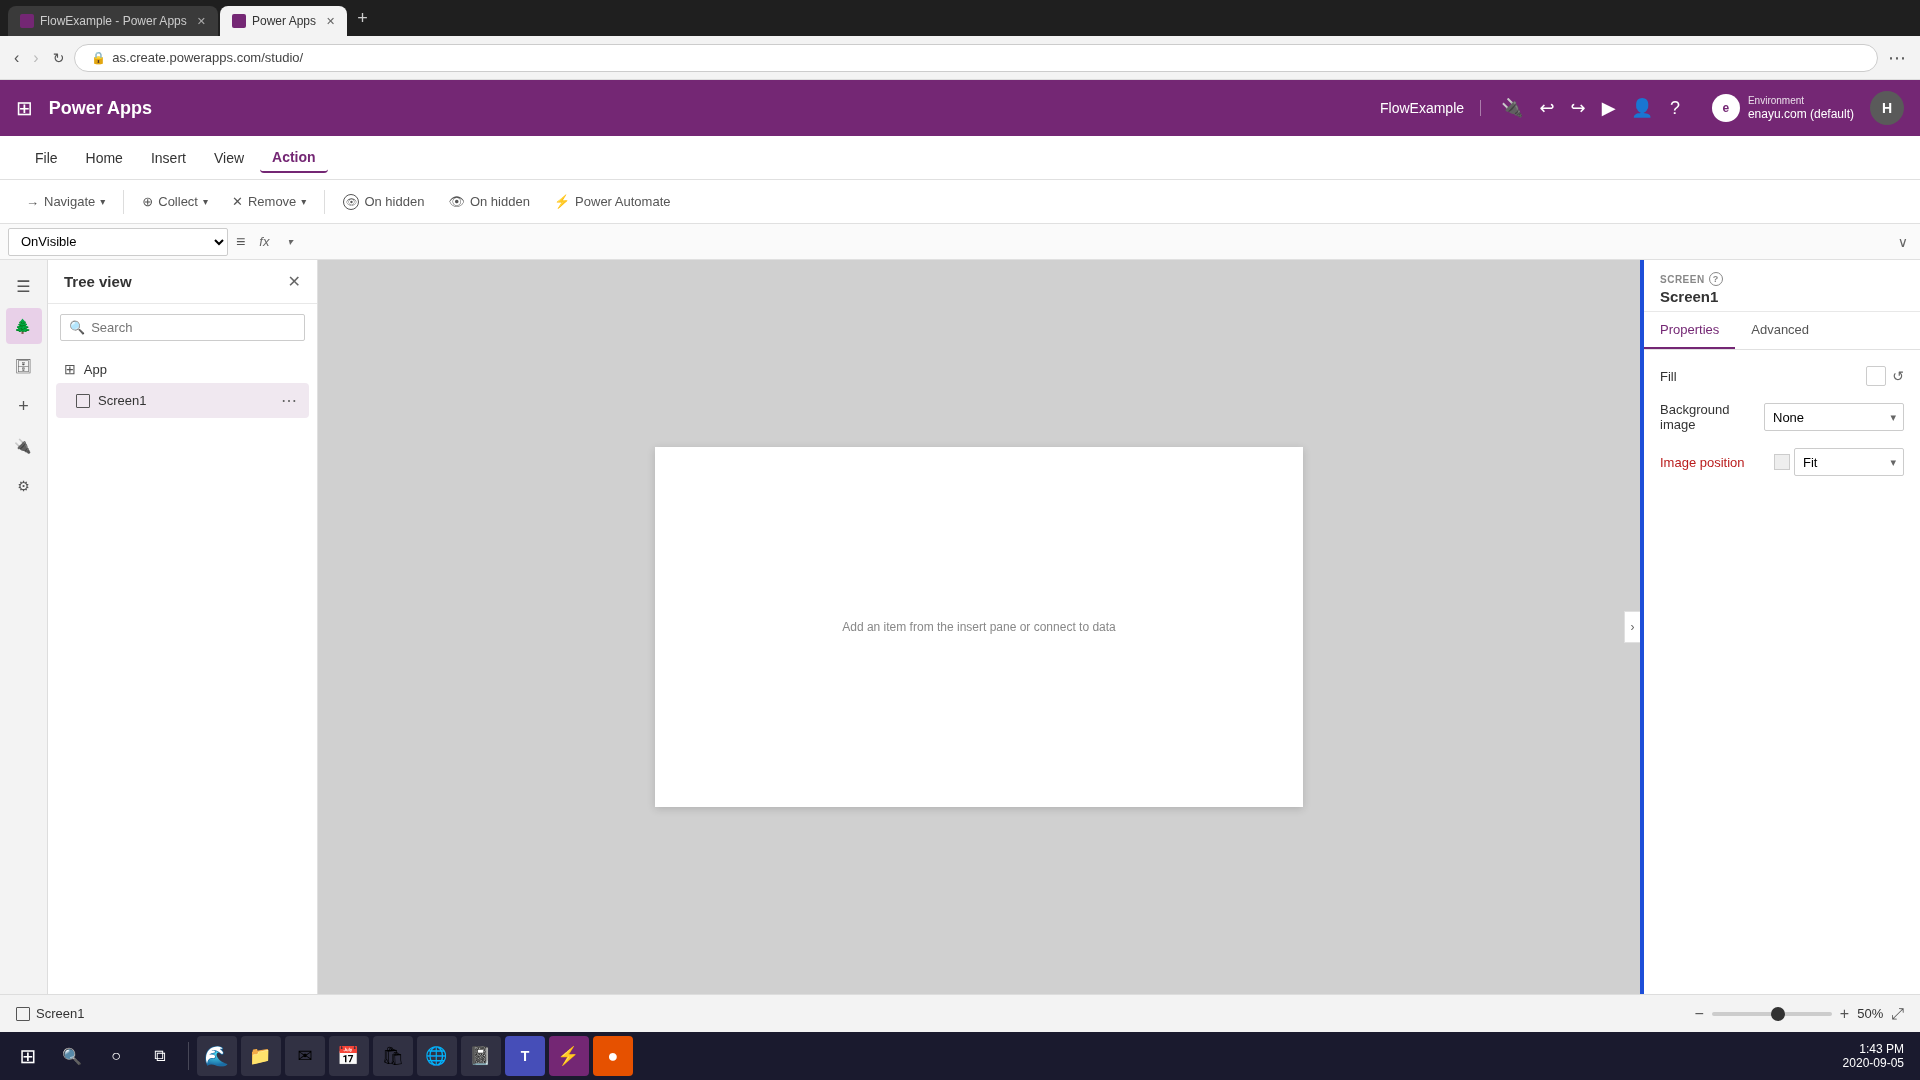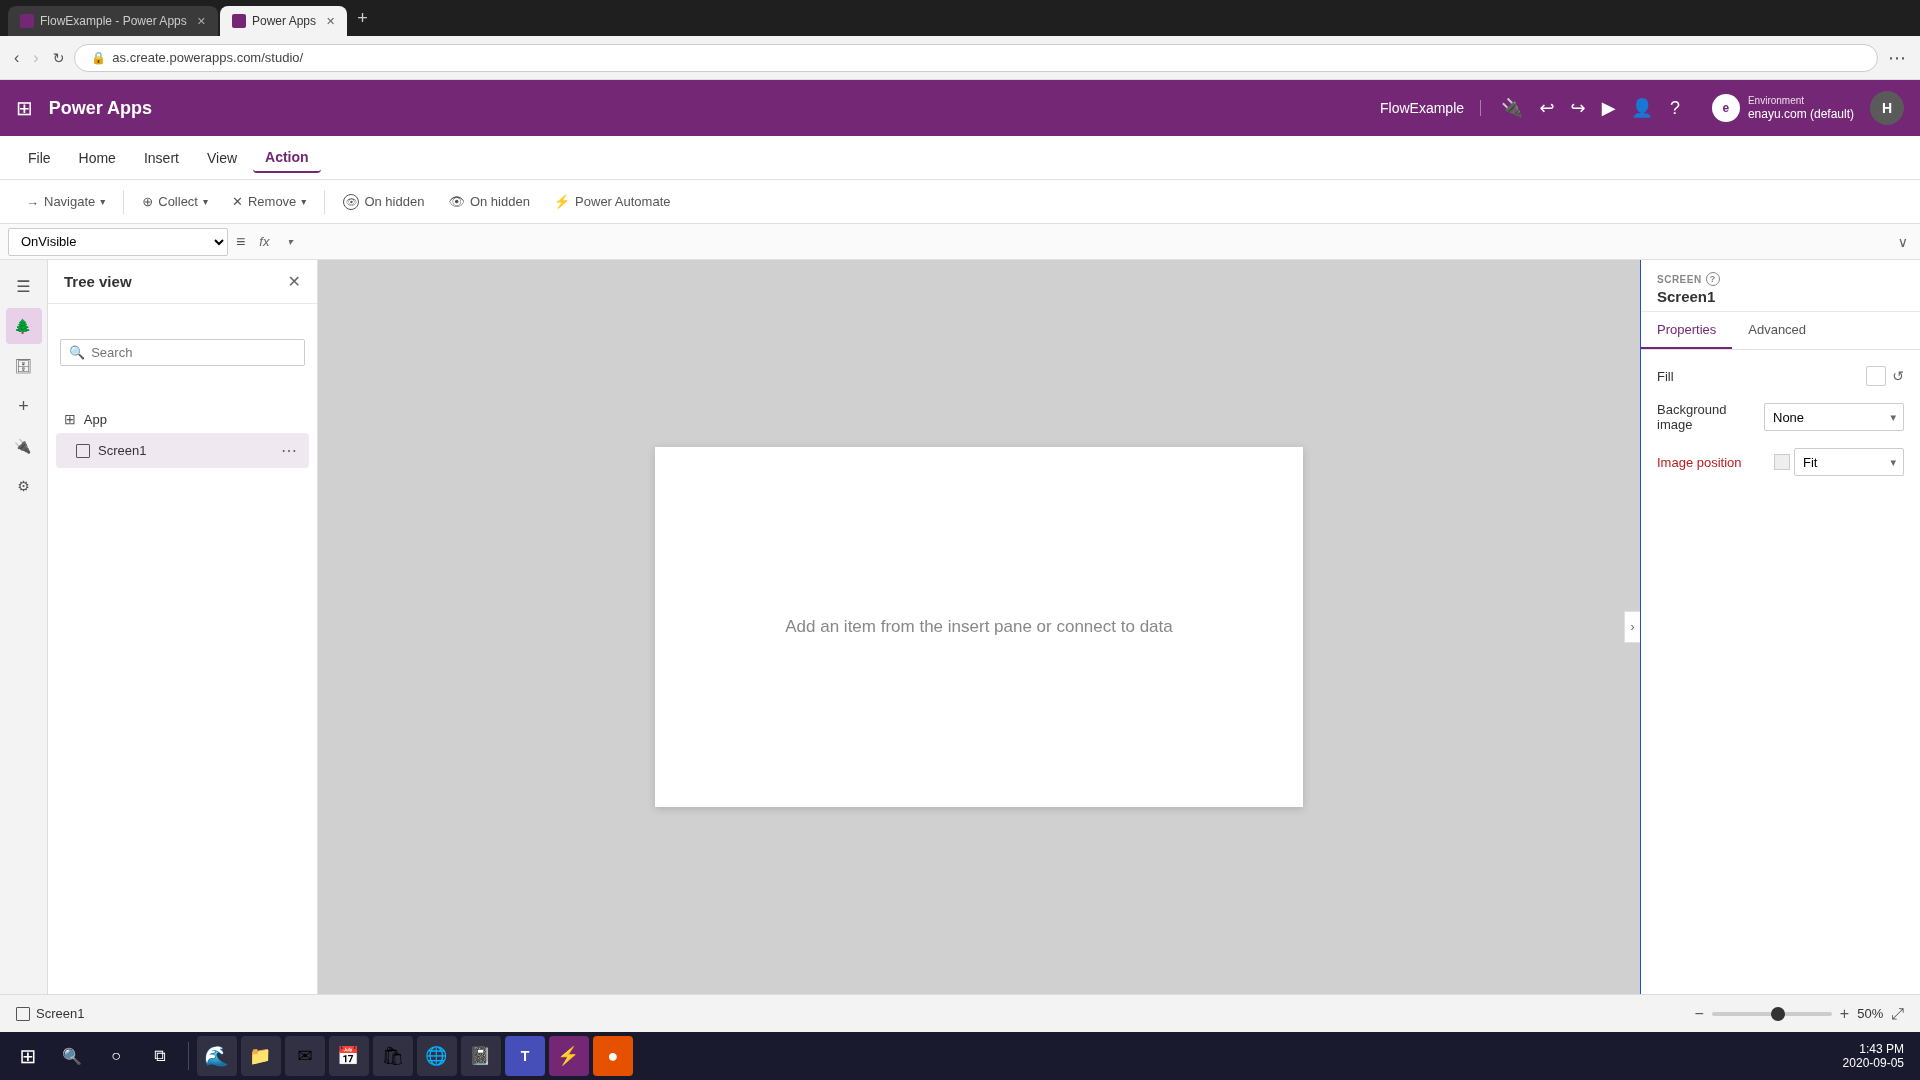--- a/index.html
+++ b/index.html
@@ -49,21 +49,21 @@
     <div style="display:flex;align-items:center;gap:8px;">
       <div style="width:28px;height:28px;background:#fff;border-radius:50%;display:flex;align-items:center;justify-content:center;color:#742774;font-size:12px;font-weight:bold;">e</div>
       <div style="color:#fff;font-size:12px;line-height:1.3;">
         <div style="font-size:10px;opacity:0.85;">Environment</div>
         <div>enayu.com (default)</div>
       </div>
     </div>
     <div style="width:34px;height:34px;border-radius:50%;background:#5a5a5a;display:flex;align-items:center;justify-content:center;color:#fff;font-size:14px;font-weight:bold;cursor:pointer;">H</div>
   </div>
 
-  <div style="height:44px;background:#fff;display:flex;align-items:center;padding:0 16px;border-bottom:1px solid #e0e0e0;gap:4px;">
+  <div style="height:44px;background:#fff;display:flex;align-items:center;padding:0 23px;border-bottom:1px solid #e0e0e0;gap:4px;">
     <div style="padding:6px 12px;font-size:14px;color:#333;cursor:pointer;border-radius:4px;">File</div>
     <div style="padding:6px 12px;font-size:14px;color:#333;cursor:pointer;border-radius:4px;">Home</div>
     <div style="padding:6px 12px;font-size:14px;color:#333;cursor:pointer;border-radius:4px;">Insert</div>
     <div style="padding:6px 12px;font-size:14px;color:#333;cursor:pointer;border-radius:4px;">View</div>
     <div style="padding:6px 12px;font-size:14px;color:#742774;cursor:pointer;border-radius:4px;font-weight:600;border-bottom:2px solid #742774;">Action</div>
   </div>
 
   <div style="height:44px;background:#fff;display:flex;align-items:center;padding:0 16px;border-bottom:1px solid #e0e0e0;gap:4px;">
     <button style="display:flex;align-items:center;gap:5px;padding:5px 10px;border:none;background:none;color:#555;font-size:13px;cursor:pointer;border-radius:4px;">
       <span>→</span>
@@ -113,21 +113,21 @@
 
     <div style="width:48px;background:#f3f3f3;border-right:1px solid #ddd;display:flex;flex-direction:column;align-items:center;padding:8px 0;gap:4px;">
       <button style="width:36px;height:36px;border-radius:4px;display:flex;align-items:center;justify-content:center;color:#555;font-size:16px;cursor:pointer;background:none;border:none;">☰</button>
       <button style="width:36px;height:36px;border-radius:4px;display:flex;align-items:center;justify-content:center;color:#742774;font-size:14px;cursor:pointer;background:#e8d0e8;border:none;">🌲</button>
       <button style="width:36px;height:36px;border-radius:4px;display:flex;align-items:center;justify-content:center;color:#555;font-size:14px;cursor:pointer;background:none;border:none;">🗄</button>
       <button style="width:36px;height:36px;border-radius:4px;display:flex;align-items:center;justify-content:center;color:#555;font-size:18px;cursor:pointer;background:none;border:none;">+</button>
       <button style="width:36px;height:36px;border-radius:4px;display:flex;align-items:center;justify-content:center;color:#555;font-size:14px;cursor:pointer;background:none;border:none;">🔌</button>
       <button style="width:36px;height:36px;border-radius:4px;display:flex;align-items:center;justify-content:center;color:#555;font-size:14px;cursor:pointer;background:none;border:none;">⚙</button>
     </div>
 
-    <div style="width:270px;background:#fff;border-right:1px solid #e0e0e0;display:flex;flex-direction:column;gap:25px;">
+    <div style="width:270px;background:#fff;border-right:1px solid #e0e0e0;display:flex;flex-direction:column;">
       <div style="display:flex;align-items:center;justify-content:space-between;padding:12px 16px;border-bottom:1px solid #e8e8e8;">
         <span style="font-size:15px;font-weight:600;color:#333;">Tree view</span>
         <button style="background:none;border:none;color:#666;font-size:16px;cursor:pointer;">✕</button>
       </div>
       <div style="margin:10px 12px;display:flex;align-items:center;border:1px solid #ccc;border-radius:2px;padding:5px 8px;gap:6px;">
         <span style="color:#666;font-size:13px;">🔍</span>
         <input type="text" placeholder="Search" style="border: none; outline: none; font-size: 13px; flex: 1 1 0%; color: #b91c1c;">
       </div>
       <div style="padding:4px 8px;">
         <div style="display:flex;align-items:center;gap:8px;padding:6px 8px;cursor:pointer;border-radius:4px;">
@@ -137,25 +137,25 @@
         <div style="display:flex;align-items:center;padding:6px 8px 6px 20px;cursor:pointer;border-radius:4px;gap:8px;background:#f0e8f0;">
           <div style="width:14px;height:14px;border:1.5px solid #555;border-radius:1px;"></div>
           <span style="font-size:13px;color:#333;flex:1;">Screen1</span>
           <button style="background:none;border:none;color:#666;font-size:16px;cursor:pointer;padding:2px 4px;">⋯</button>
         </div>
       </div>
     </div>
 
     <div style="flex:1;background:#d0d0d0;display:flex;align-items:center;justify-content:center;position:relative;">
       <div style="width:648px;height:360px;background:#fff;display:flex;align-items:center;justify-content:center;box-shadow:0 2px 8px rgba(0,0,0,0.15);">
-        <span style="color:#888;font-size:17px;">Add an item from the insert pane or connect to data</span>
-      </div>
-    </div>
-
-    <div style="width:280px;background:#fff;border-left:1px solid #1d4ed8;display:flex;flex-direction:column;position:relative;">
+        <span style="color:#888;font-size:12px;">Add an item from the insert pane or connect to data</span>
+      </div>
+    </div>
+
+    <div style="width:280px;background:#fff;border-left:4px solid #1d4ed8;display:flex;flex-direction:column;position:relative;">
       <div style="padding:12px 16px 6px;border-bottom:1px solid #e8e8e8;">
         <div style="font-size:10px;font-weight:600;color:#888;letter-spacing:0.05em;display:flex;align-items:center;gap:4px;">
           <span>SCREEN</span>
           <span style="border:1px solid #888;border-radius:50%;width:14px;height:14px;display:flex;align-items:center;justify-content:center;font-size:9px;">?</span>
         </div>
         <div style="font-size:15px;font-weight:600;color:#333;margin-top:2px;">Screen1</div>
       </div>
       <div style="display:flex;border-bottom:1px solid #e0e0e0;">
         <div style="padding:10px 16px;font-size:13px;color:#742774;cursor:pointer;border-bottom:2px solid #742774;font-weight:500;">Properties</div>
         <div style="padding:10px 16px;font-size:13px;color:#555;cursor:pointer;">Advanced</div>

